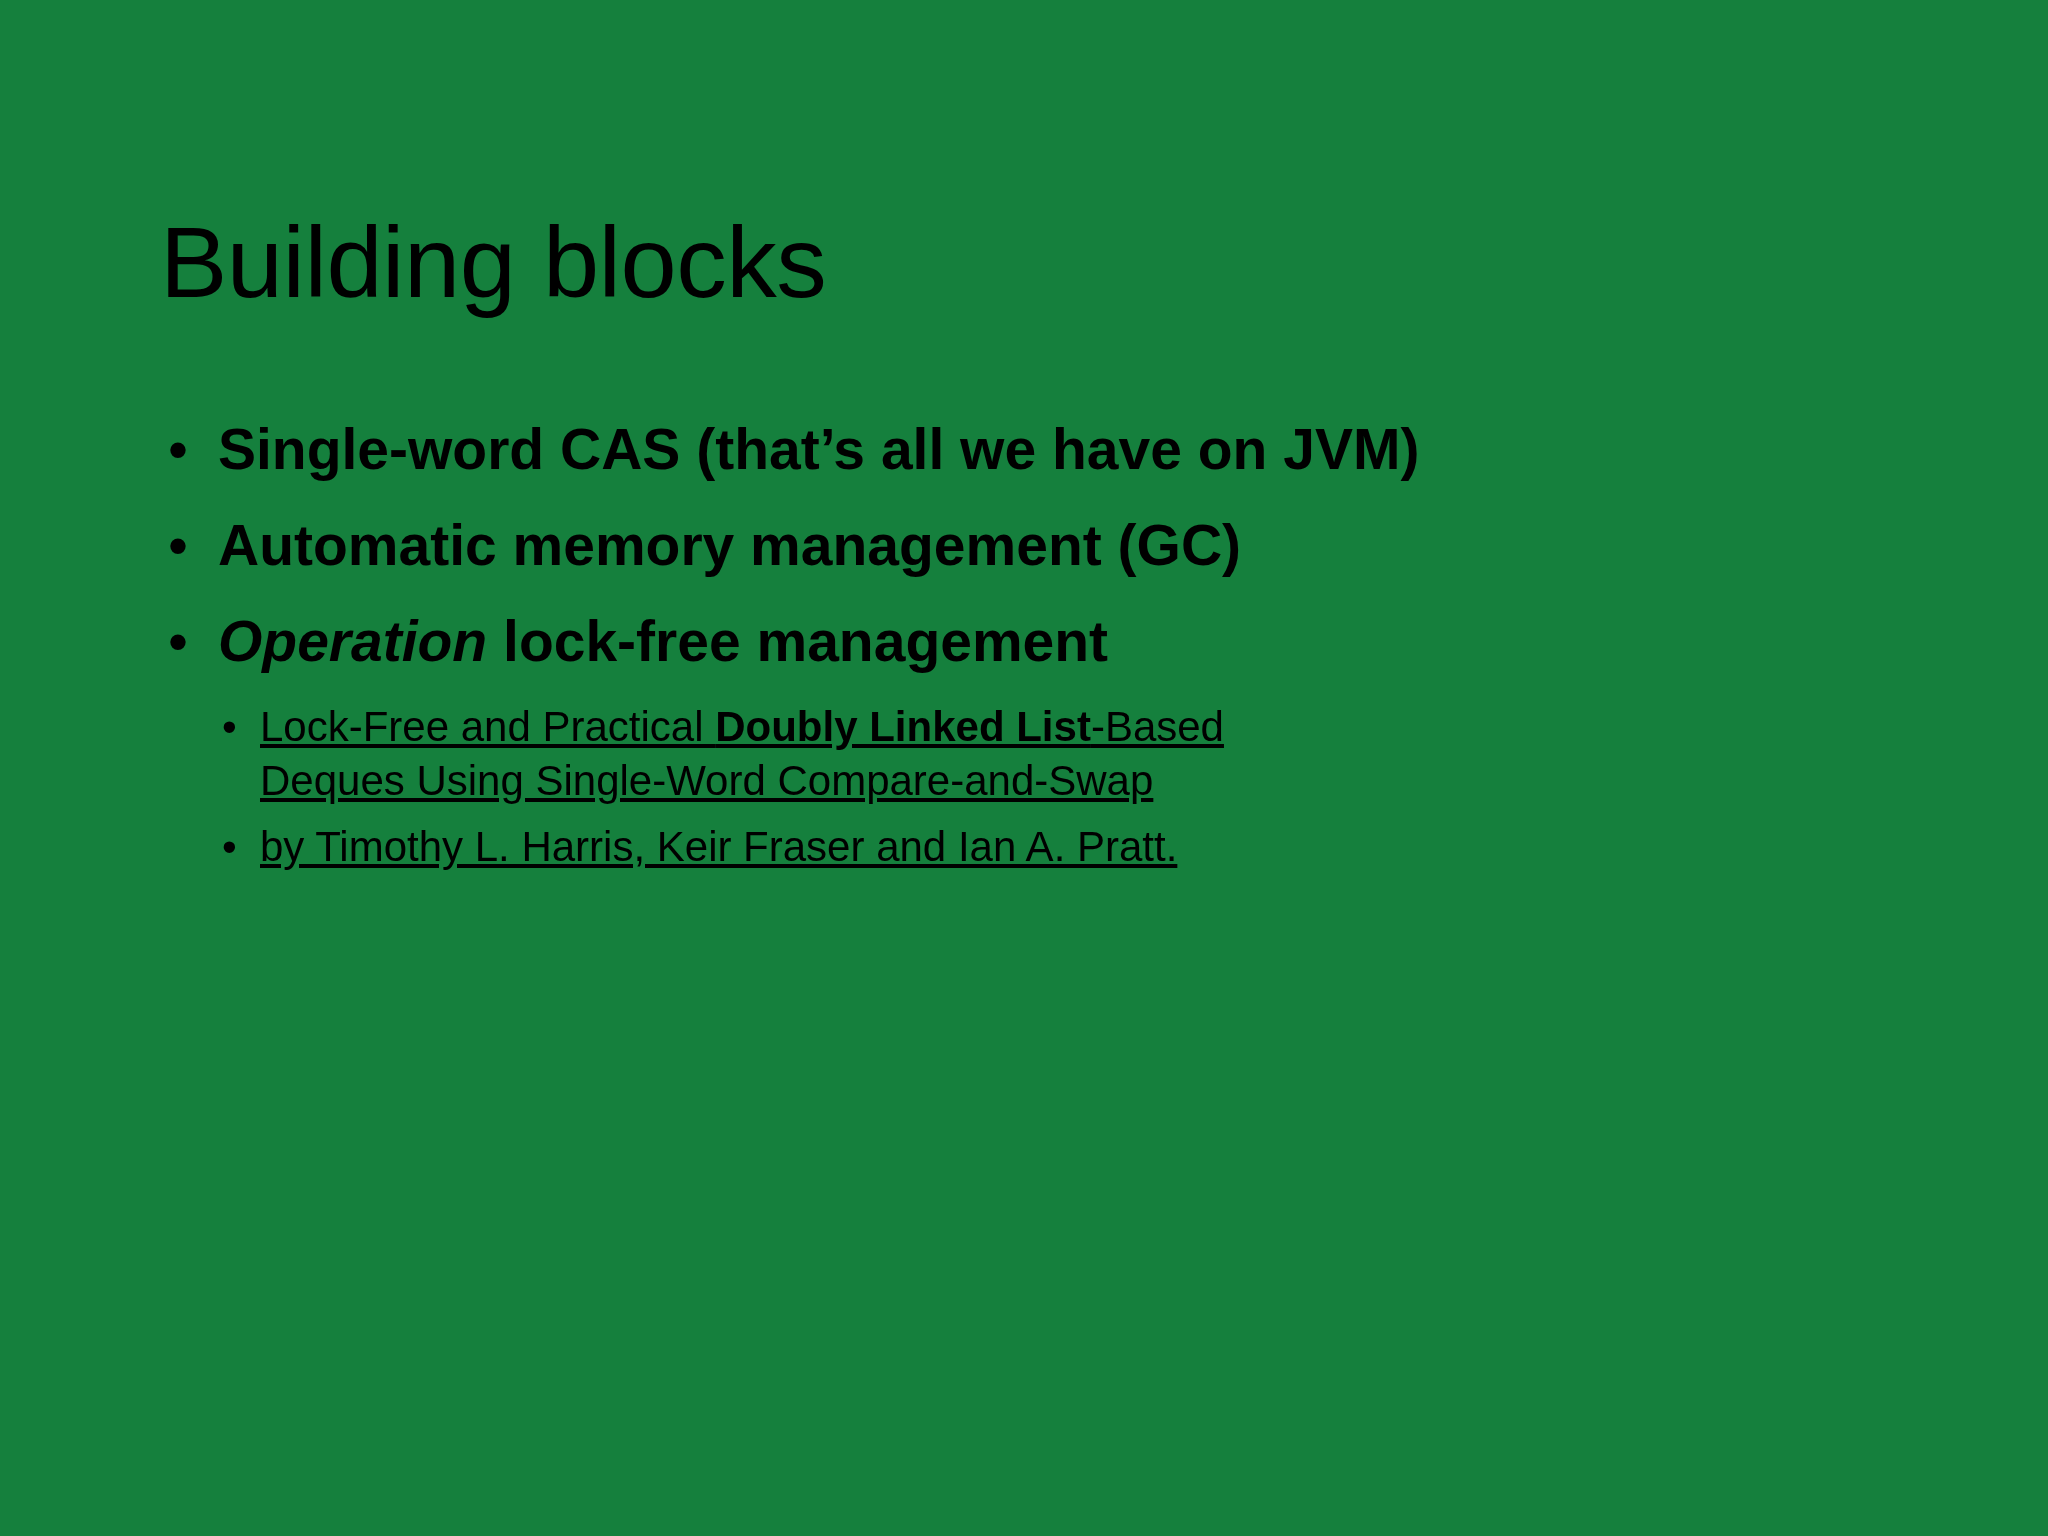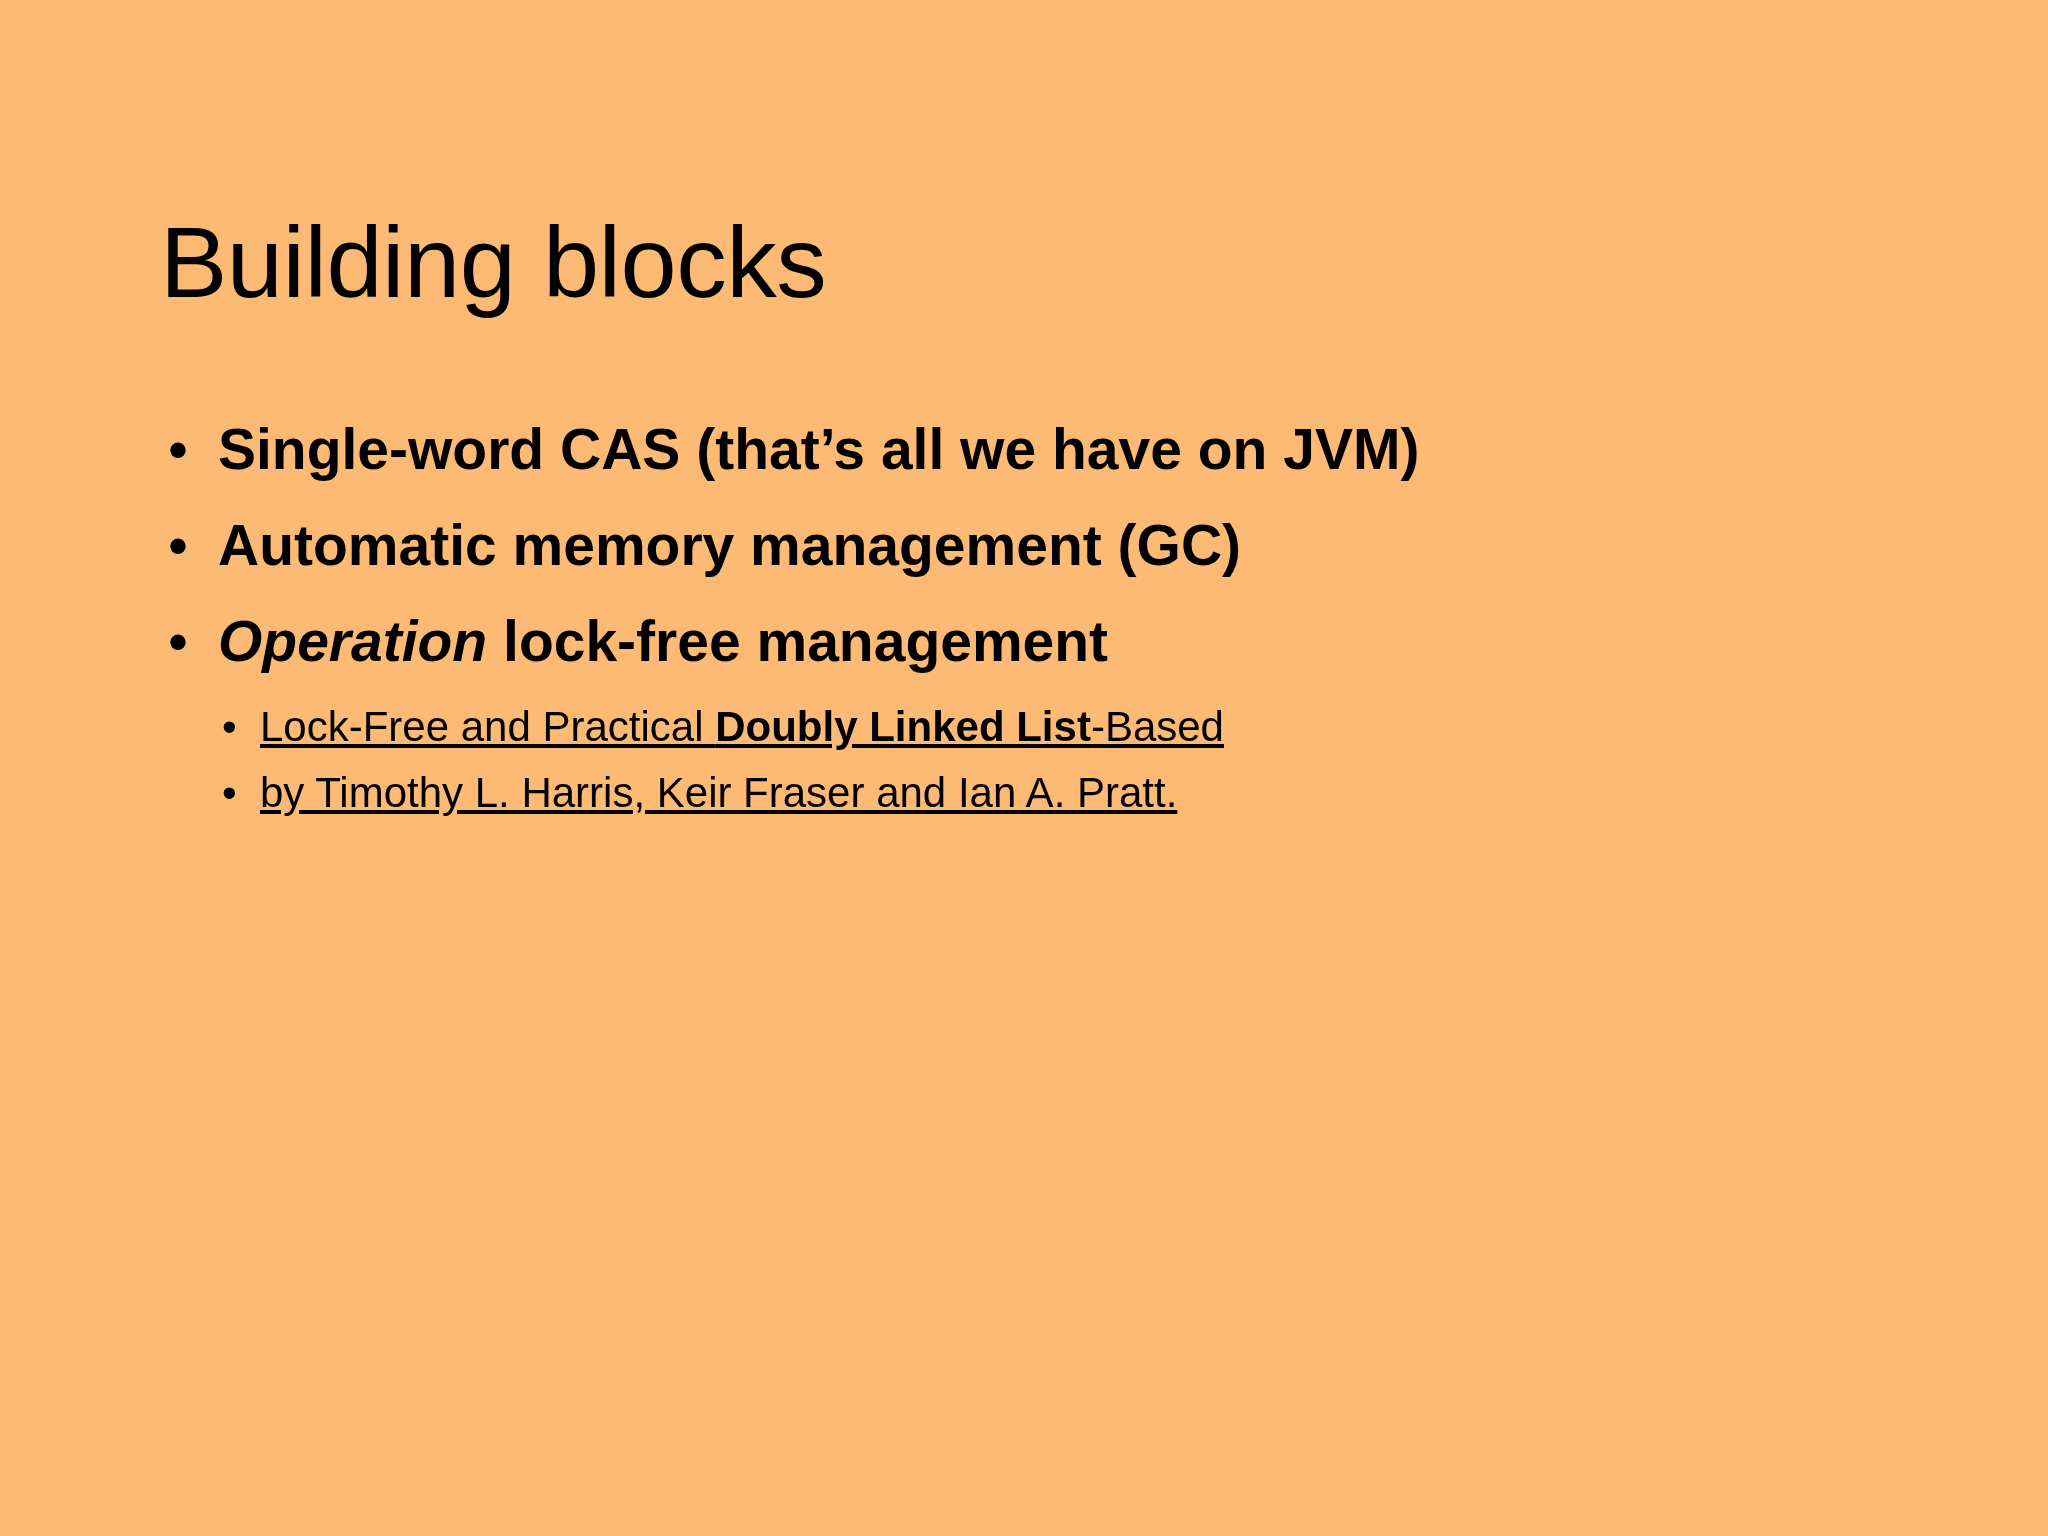--- a/index.html
+++ b/index.html
@@ -14,21 +14,21 @@
     overflow: hidden;
     font-family: "Liberation Sans", "DejaVu Sans", sans-serif;
     color: #000000;
     -webkit-font-smoothing: antialiased;
   }
 
   .slide {
     position: relative;
     width: 2048px;
     height: 1536px;
-    background: #fdba74;
+    background: #15803d;
     box-sizing: border-box;
   }
 
   
   .slide-title {
     position: absolute;
     left: 160px;
     top: 140px;
     width: 1760px;
     font-size: 101px;
@@ -127,20 +127,21 @@
       <span class="bullet">•</span>
       <span class="text"><span class="it">Operation</span><span> lock-free management</span></span>
     </div>
 
     <div class="sublist">
 
       <div class="lvl2">
         <span class="bullet">•</span>
         <span class="text">
             <span class="line"><span>Lock-Free and Practical </span><span class="bd">Doubly Linked List</span><span>-Based</span></span>
+            <span class="line">Deques Using Single-Word Compare-and-Swap</span>
           </span>
       </div>
 
       <div class="lvl2">
         <span class="bullet">•</span>
         <span class="text">
             <span class="line">by Timothy L. Harris, Keir Fraser and Ian A. Pratt.</span>
           </span>
       </div>
 

